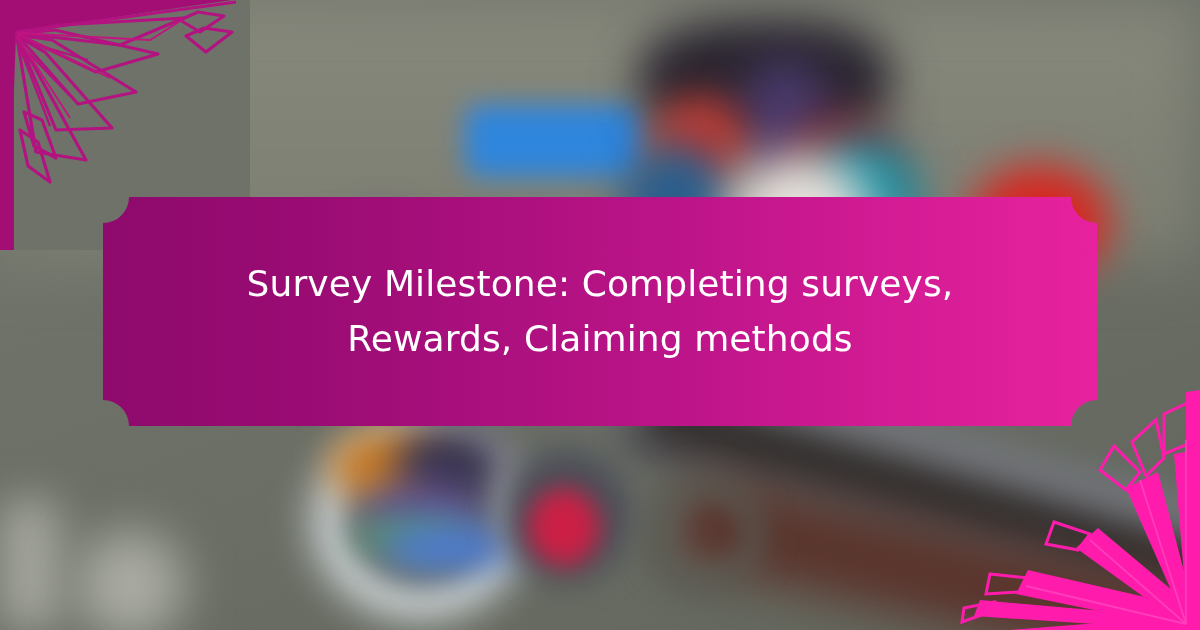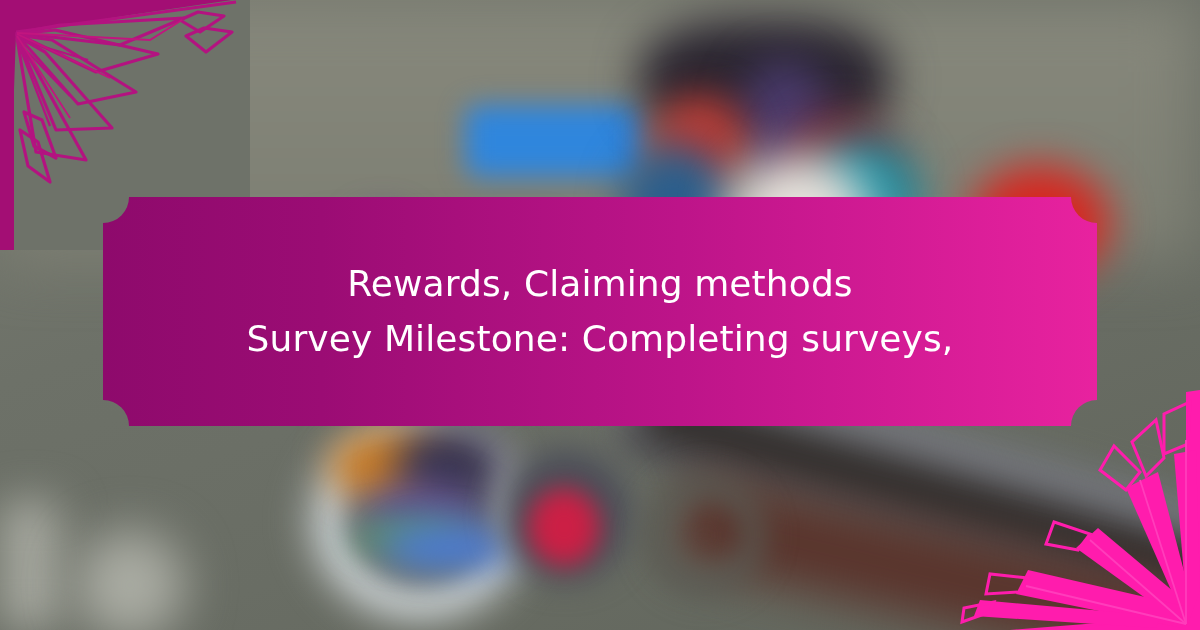--- a/index.html
+++ b/index.html
@@ -384,18 +384,18 @@
         L968,0
         A26,26 0 0 0 994,26
         L994,203
         A26,26 0 0 0 968,229
         L26,229
         A26,26 0 0 0 0,203
         Z" fill="url(#bannerGrad)"></path>
     </svg>
 
     <div class="banner-text">
+      <span class="line">Survey Milestone: Completing surveys,</span>
       <span class="line">Rewards, Claiming methods</span>
-      <span class="line">Survey Milestone: Completing surveys,</span>
     </div>
   </div>
 
 </div>
 
 </body></html>

